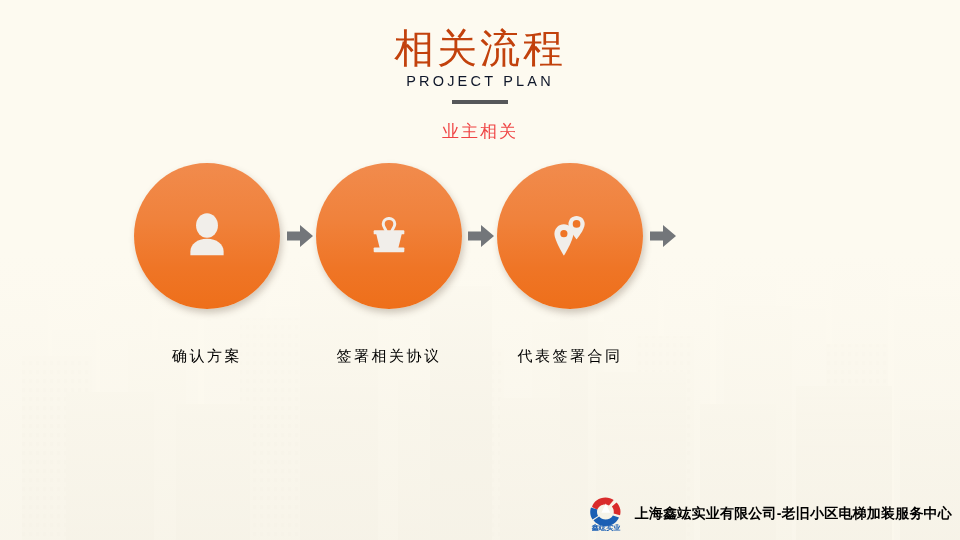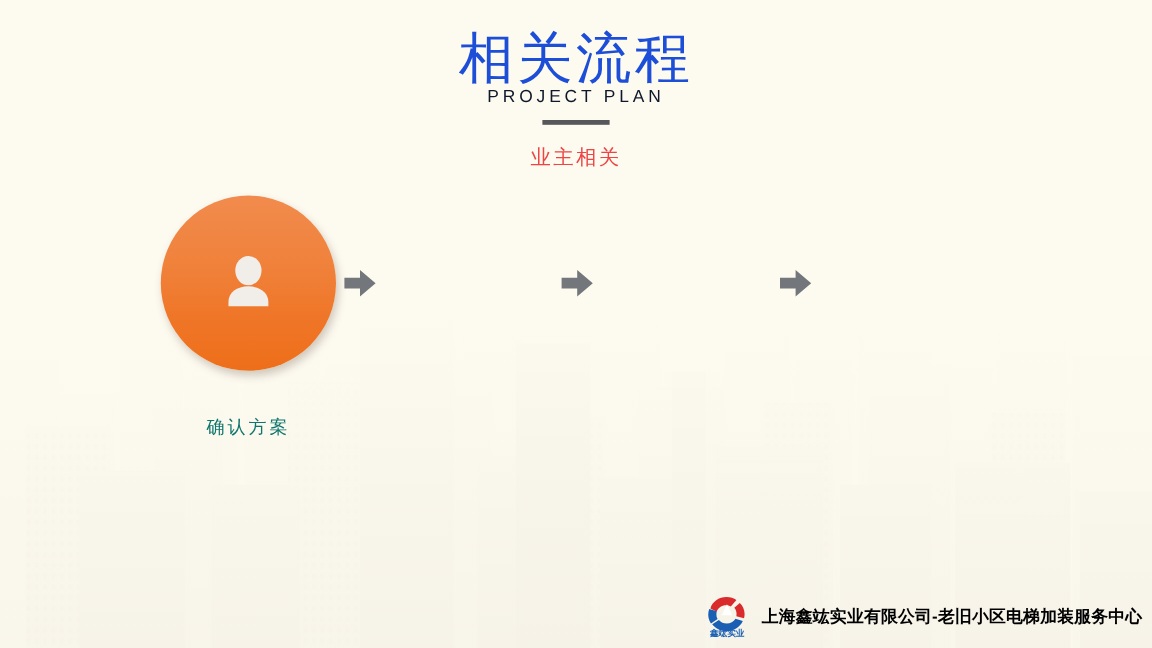--- a/index.html
+++ b/index.html
@@ -43,22 +43,22 @@
 
   
   .header {
     position: absolute;
     top: 28px;
     left: 0; right: 0;
     text-align: center;
     z-index: 5;
   }
   .title-cn {
-    font-size: 46px;
-    color: #1d4ed8;
+    font-size: 40px;
+    color: #c2410c;
     letter-spacing: 3px;
     line-height: 40px;
     font-weight: 400;
   }
   .title-en {
     font-size: 14.5px;
     color: #0f172a;
     letter-spacing: 3.2px;
     line-height: 20px;
     margin-top: 3px;
@@ -107,21 +107,21 @@
     box-shadow: 2px 4px 7px rgba(90,70,50,0.28);
     display: flex;
     align-items: center;
     justify-content: center;
   }
   .bubble svg { display:block; }
 
   .node-label {
     margin-top: 38px;
     font-size: 15px;
-    color: #0f766e;
+    color: #000000;
     letter-spacing: 2.5px;
     white-space: nowrap;
   }
 
   .arrow {
     position: absolute;
     top: 58px;
     width: 30px;
     height: 30px;
   }
@@ -288,27 +288,58 @@
       </div>
       <div class="node-label">确认方案</div>
     </div>
 
     <div class="arrow arrow-1">
       <svg width="30" height="30" viewBox="0 0 30 30" xmlns="http://www.w3.org/2000/svg">
         <path d="M2 10.5h13V4l13 11-13 11v-6.5H2z" fill="#73767a"></path>
       </svg>
     </div>
 
+    <div class="node node-2">
+      <div class="bubble">
+        <span>
+          <svg width="56" height="56" viewBox="0 0 64 64" xmlns="http://www.w3.org/2000/svg">
+            <g fill="none" stroke="#f1eeea" stroke-width="3.4" stroke-linecap="round" stroke-linejoin="round">
+              <path d="M32 12c-3.9 0-6.6 2.7-6.6 6.2 0 3 1.7 4.6 3.2 7.6"></path>
+              <path d="M32 12c3.9 0 6.6 2.7 6.6 6.2 0 3-1.7 4.6-3.2 7.6"></path>
+            </g>
+            <path d="M17 28h30l-4.4 18H21.4z" fill="#f1eeea"></path>
+            <rect x="14.5" y="45" width="35" height="5.5" rx="1" fill="#f1eeea"></rect>
+            <rect x="14.5" y="25.5" width="35" height="4.6" rx="1" fill="#f1eeea"></rect>
+          </svg>
+        </span>
+      </div>
+      <div class="node-label">签署相关协议</div>
+    </div>
 
     <div class="arrow arrow-2">
       <svg width="30" height="30" viewBox="0 0 30 30" xmlns="http://www.w3.org/2000/svg">
         <path d="M2 10.5h13V4l13 11-13 11v-6.5H2z" fill="#73767a"></path>
       </svg>
     </div>
 
+    <div class="node node-3">
+      <div class="bubble">
+        <span>
+          <svg width="56" height="56" viewBox="0 0 64 64" xmlns="http://www.w3.org/2000/svg">
+            <g fill="#f1eeea">
+              <path d="M39.5 9c-5.2 0-9.3 4.1-9.3 9.2 0 6.6 9.3 17.6 9.3 17.6s9.3-11 9.3-17.6C48.8 13.1 44.7 9 39.5 9z"></path>
+              <circle cx="39.5" cy="18.2" r="4.4" fill="#ef7526"></circle>
+              <path d="M25 18.6c-6 0-10.8 4.8-10.8 10.7 0 7.7 10.8 25.2 10.8 25.2s10.8-17.5 10.8-25.2C35.8 23.4 31 18.6 25 18.6z"></path>
+              <circle cx="25" cy="29.3" r="4.1" fill="#ef7526"></circle>
+            </g>
+          </svg>
+        </span>
+      </div>
+      <div class="node-label">代表签署合同</div>
+    </div>
 
     <div class="arrow arrow-3">
       <svg width="30" height="30" viewBox="0 0 30 30" xmlns="http://www.w3.org/2000/svg">
         <path d="M2 10.5h13V4l13 11-13 11v-6.5H2z" fill="#73767a"></path>
       </svg>
     </div>
 
 
   </div>
 

